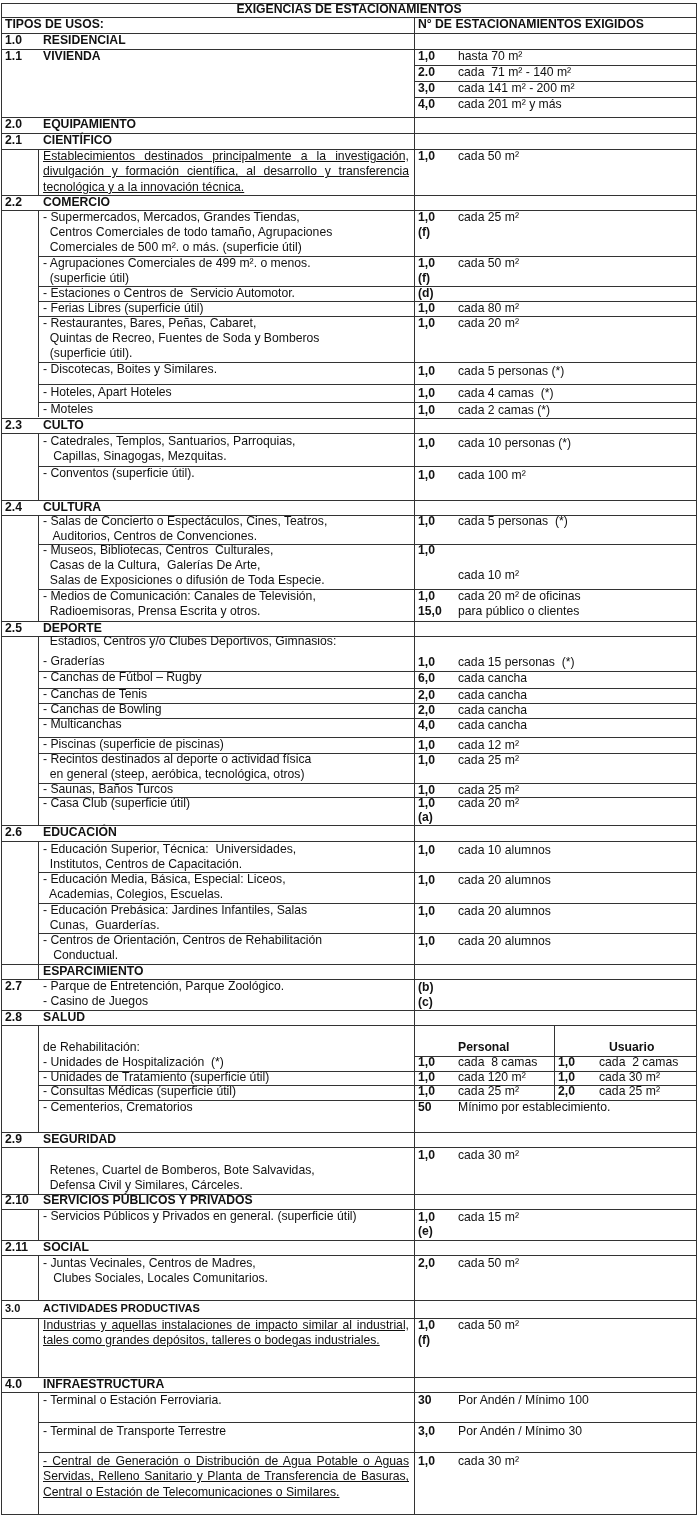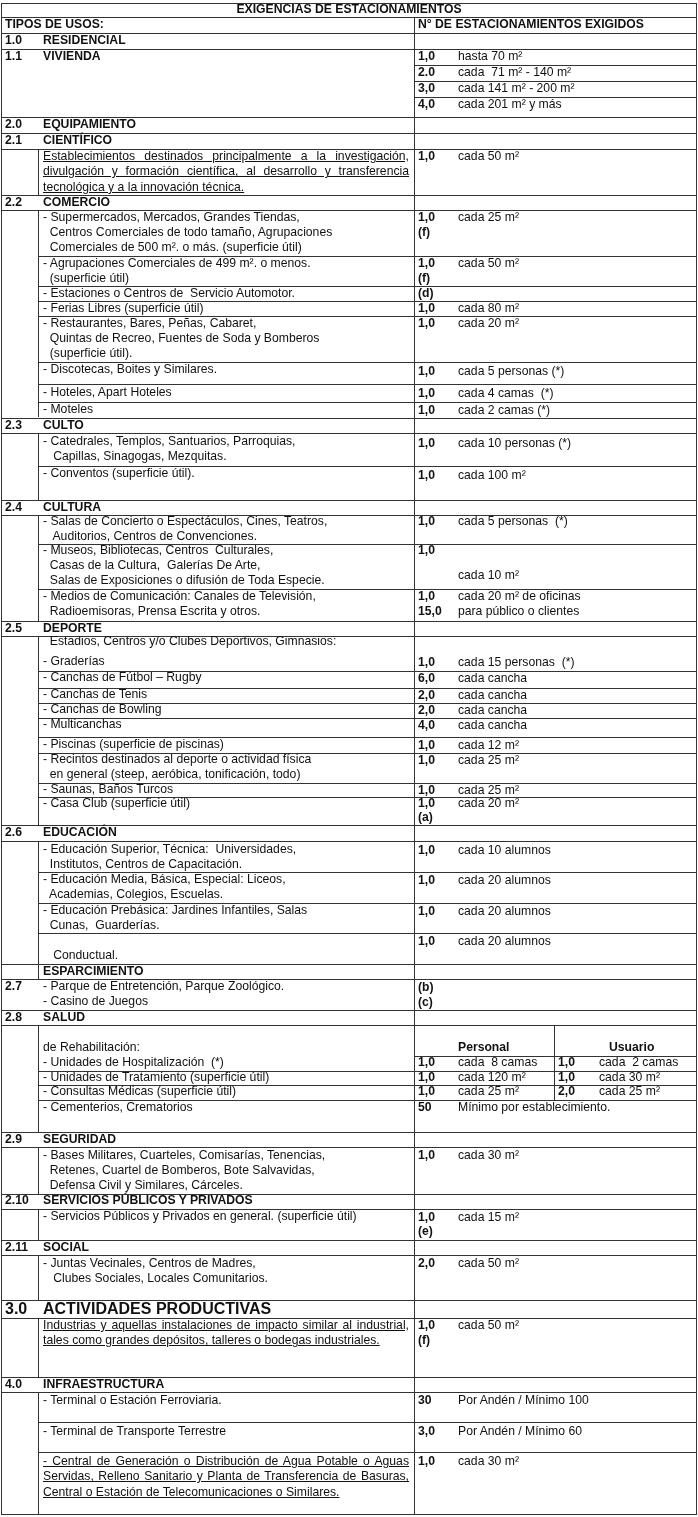--- a/index.html
+++ b/index.html
@@ -4,21 +4,21 @@
 <style>
   html, body { margin: 0; padding: 0; background: #ffffff; }
   body { width: 698px; height: 1517px; position: relative; overflow: hidden;
          font-family: "Liberation Sans", sans-serif; color: #111; font-size: 12.2px; }
   .page { position: absolute; left: 0; top: 0; width: 698px; height: 1517px; }
   .hline { position: absolute; left: 2px; right: 1px; height: 0; border-top: 1.2px solid #333; }
   .vline { position: absolute; width: 0; border-left: 1.2px solid #333; }
   .t { position: absolute; white-space: pre; line-height: 15.4px; }
   .b { font-weight: bold; }
   .u { text-decoration-thickness: 1.5px; text-underline-offset: 2px; }
-  .big { font-size: 16px; }
+  .big { font-size: 11px; }
   .just { white-space: normal; text-align: justify; text-align-last: left; text-decoration: underline; }
 </style>
 </head>
 <body>
 
 <div class="page">
 
   <div class="vline" style="left:1px;top:3px;height:1512px"></div>
   <div class="vline" style="left:696px;top:3px;height:1512px"></div>
   <div class="vline" style="left:414px;top:17px;height:1498px"></div>
@@ -186,21 +186,21 @@
   <div class="t b" style="left:418px;top:718px">4,0</div>
   <div class="t" style="left:458px;top:718px">cada cancha</div>
   <div class="hline" style="top:737px;left:38px"></div>
 
   <div class="t" style="left:43px;top:737px">- Piscinas (superficie de piscinas)</div>
   <div class="t b" style="left:418px;top:738px">1,0</div>
   <div class="t" style="left:458px;top:738px">cada 12 m²</div>
   <div class="hline" style="top:753px;left:38px"></div>
 
   <div class="t" style="left:43px;top:752px">- Recintos destinados al deporte o actividad física</div>
-  <div class="t" style="left:43px;top:767px">  en general (steep, aeróbica, tonificación, todo)</div>
+  <div class="t" style="left:43px;top:767px">  en general (steep, aeróbica, tecnológica, otros)</div>
   <div class="t b" style="left:418px;top:753px">1,0</div>
   <div class="t" style="left:458px;top:753px">cada 25 m²</div>
   <div class="hline" style="top:783px;left:38px"></div>
 
   <div class="t" style="left:43px;top:782px">- Saunas, Baños Turcos</div>
   <div class="t b" style="left:418px;top:783px">1,0</div>
   <div class="t" style="left:458px;top:783px">cada 25 m²</div>
   <div class="hline" style="top:797px;left:38px"></div>
 
   <div class="t" style="left:43px;top:796px">- Casa Club (superficie útil)</div>
@@ -225,20 +225,21 @@
   <div class="t b" style="left:418px;top:873px">1,0</div>
   <div class="t" style="left:458px;top:873px">cada 20 alumnos</div>
   <div class="hline" style="top:903px;left:38px"></div>
 
   <div class="t" style="left:43px;top:903px">- Educación Prebásica: Jardines Infantiles, Salas</div>
   <div class="t" style="left:43px;top:918px">  Cunas,  Guarderías.</div>
   <div class="t b" style="left:418px;top:904px">1,0</div>
   <div class="t" style="left:458px;top:904px">cada 20 alumnos</div>
   <div class="hline" style="top:933px;left:38px"></div>
 
+  <div class="t" style="left:43px;top:933px">- Centros de Orientación, Centros de Rehabilitación</div>
   <div class="t" style="left:43px;top:948px">   Conductual.</div>
   <div class="t b" style="left:418px;top:934px">1,0</div>
   <div class="t" style="left:458px;top:934px">cada 20 alumnos</div>
   <div class="hline" style="top:964px"></div>
 
   <div class="vline" style="left:38px;top:964px;height:15px"></div>
   <div class="t b" style="left:43px;top:964px">ESPARCIMIENTO</div>
   <div class="hline" style="top:979px"></div>
   <div class="t b" style="left:5px;top:979px">2.7</div>
   <div class="t" style="left:43px;top:979px">- Parque de Entretención, Parque Zoológico.</div>
@@ -281,21 +282,20 @@
 
   <div class="t" style="left:43px;top:1100px">- Cementerios, Crematorios</div>
   <div class="t b" style="left:418px;top:1100px">50</div>
   <div class="t" style="left:458px;top:1100px">Mínimo por establecimiento.</div>
   <div class="hline" style="top:1132px"></div>
 
   <div class="t b" style="left:5px;top:1132px">2.9</div>
   <div class="t b" style="left:43px;top:1132px">SEGURIDAD</div>
   <div class="hline" style="top:1147px"></div>
   <div class="vline" style="left:38px;top:1147px;height:47px"></div>
-  <div class="t" style="left:43px;top:1148px">- Bases Militares, Cuarteles, Comisarías, Tenencias,</div>
   <div class="t" style="left:43px;top:1163px">  Retenes, Cuartel de Bomberos, Bote Salvavidas,</div>
   <div class="t" style="left:43px;top:1178px">  Defensa Civil y Similares, Cárceles.</div>
   <div class="t b" style="left:418px;top:1148px">1,0</div>
   <div class="t" style="left:458px;top:1148px">cada 30 m²</div>
   <div class="hline" style="top:1194px"></div>
 
   <div class="t b" style="left:5px;top:1193px">2.10</div>
   <div class="t b" style="left:43px;top:1193px">SERVICIOS PÚBLICOS Y PRIVADOS</div>
   <div class="hline" style="top:1209px"></div>
   <div class="vline" style="left:38px;top:1209px;height:31px"></div>
@@ -330,20 +330,20 @@
   <div class="hline" style="top:1392px"></div>
   <div class="vline" style="left:38px;top:1392px;height:122px"></div>
 
   <div class="t" style="left:43px;top:1393px">- Terminal o Estación Ferroviaria.</div>
   <div class="t b" style="left:418px;top:1393px">30</div>
   <div class="t" style="left:458px;top:1393px">Por Andén / Mínimo 100</div>
   <div class="hline" style="top:1422px;left:38px"></div>
 
   <div class="t" style="left:43px;top:1424px">- Terminal de Transporte Terrestre</div>
   <div class="t b" style="left:418px;top:1424px">3,0</div>
-  <div class="t" style="left:458px;top:1424px">Por Andén / Mínimo 60</div>
+  <div class="t" style="left:458px;top:1424px">Por Andén / Mínimo 30</div>
   <div class="hline" style="top:1452px;left:38px"></div>
 
   <div class="t just" style="left:43px;top:1454px;width:366px">- Central de Generación o Distribución de Agua Potable o Aguas Servidas, Relleno Sanitario y Planta de Transferencia de Basuras, Central o  Estación de Telecomunicaciones o Similares.</div>
   <div class="t b" style="left:418px;top:1454px">1,0</div>
   <div class="t" style="left:458px;top:1454px">cada 30 m²</div>
 
 </div>
 
 </body></html>

